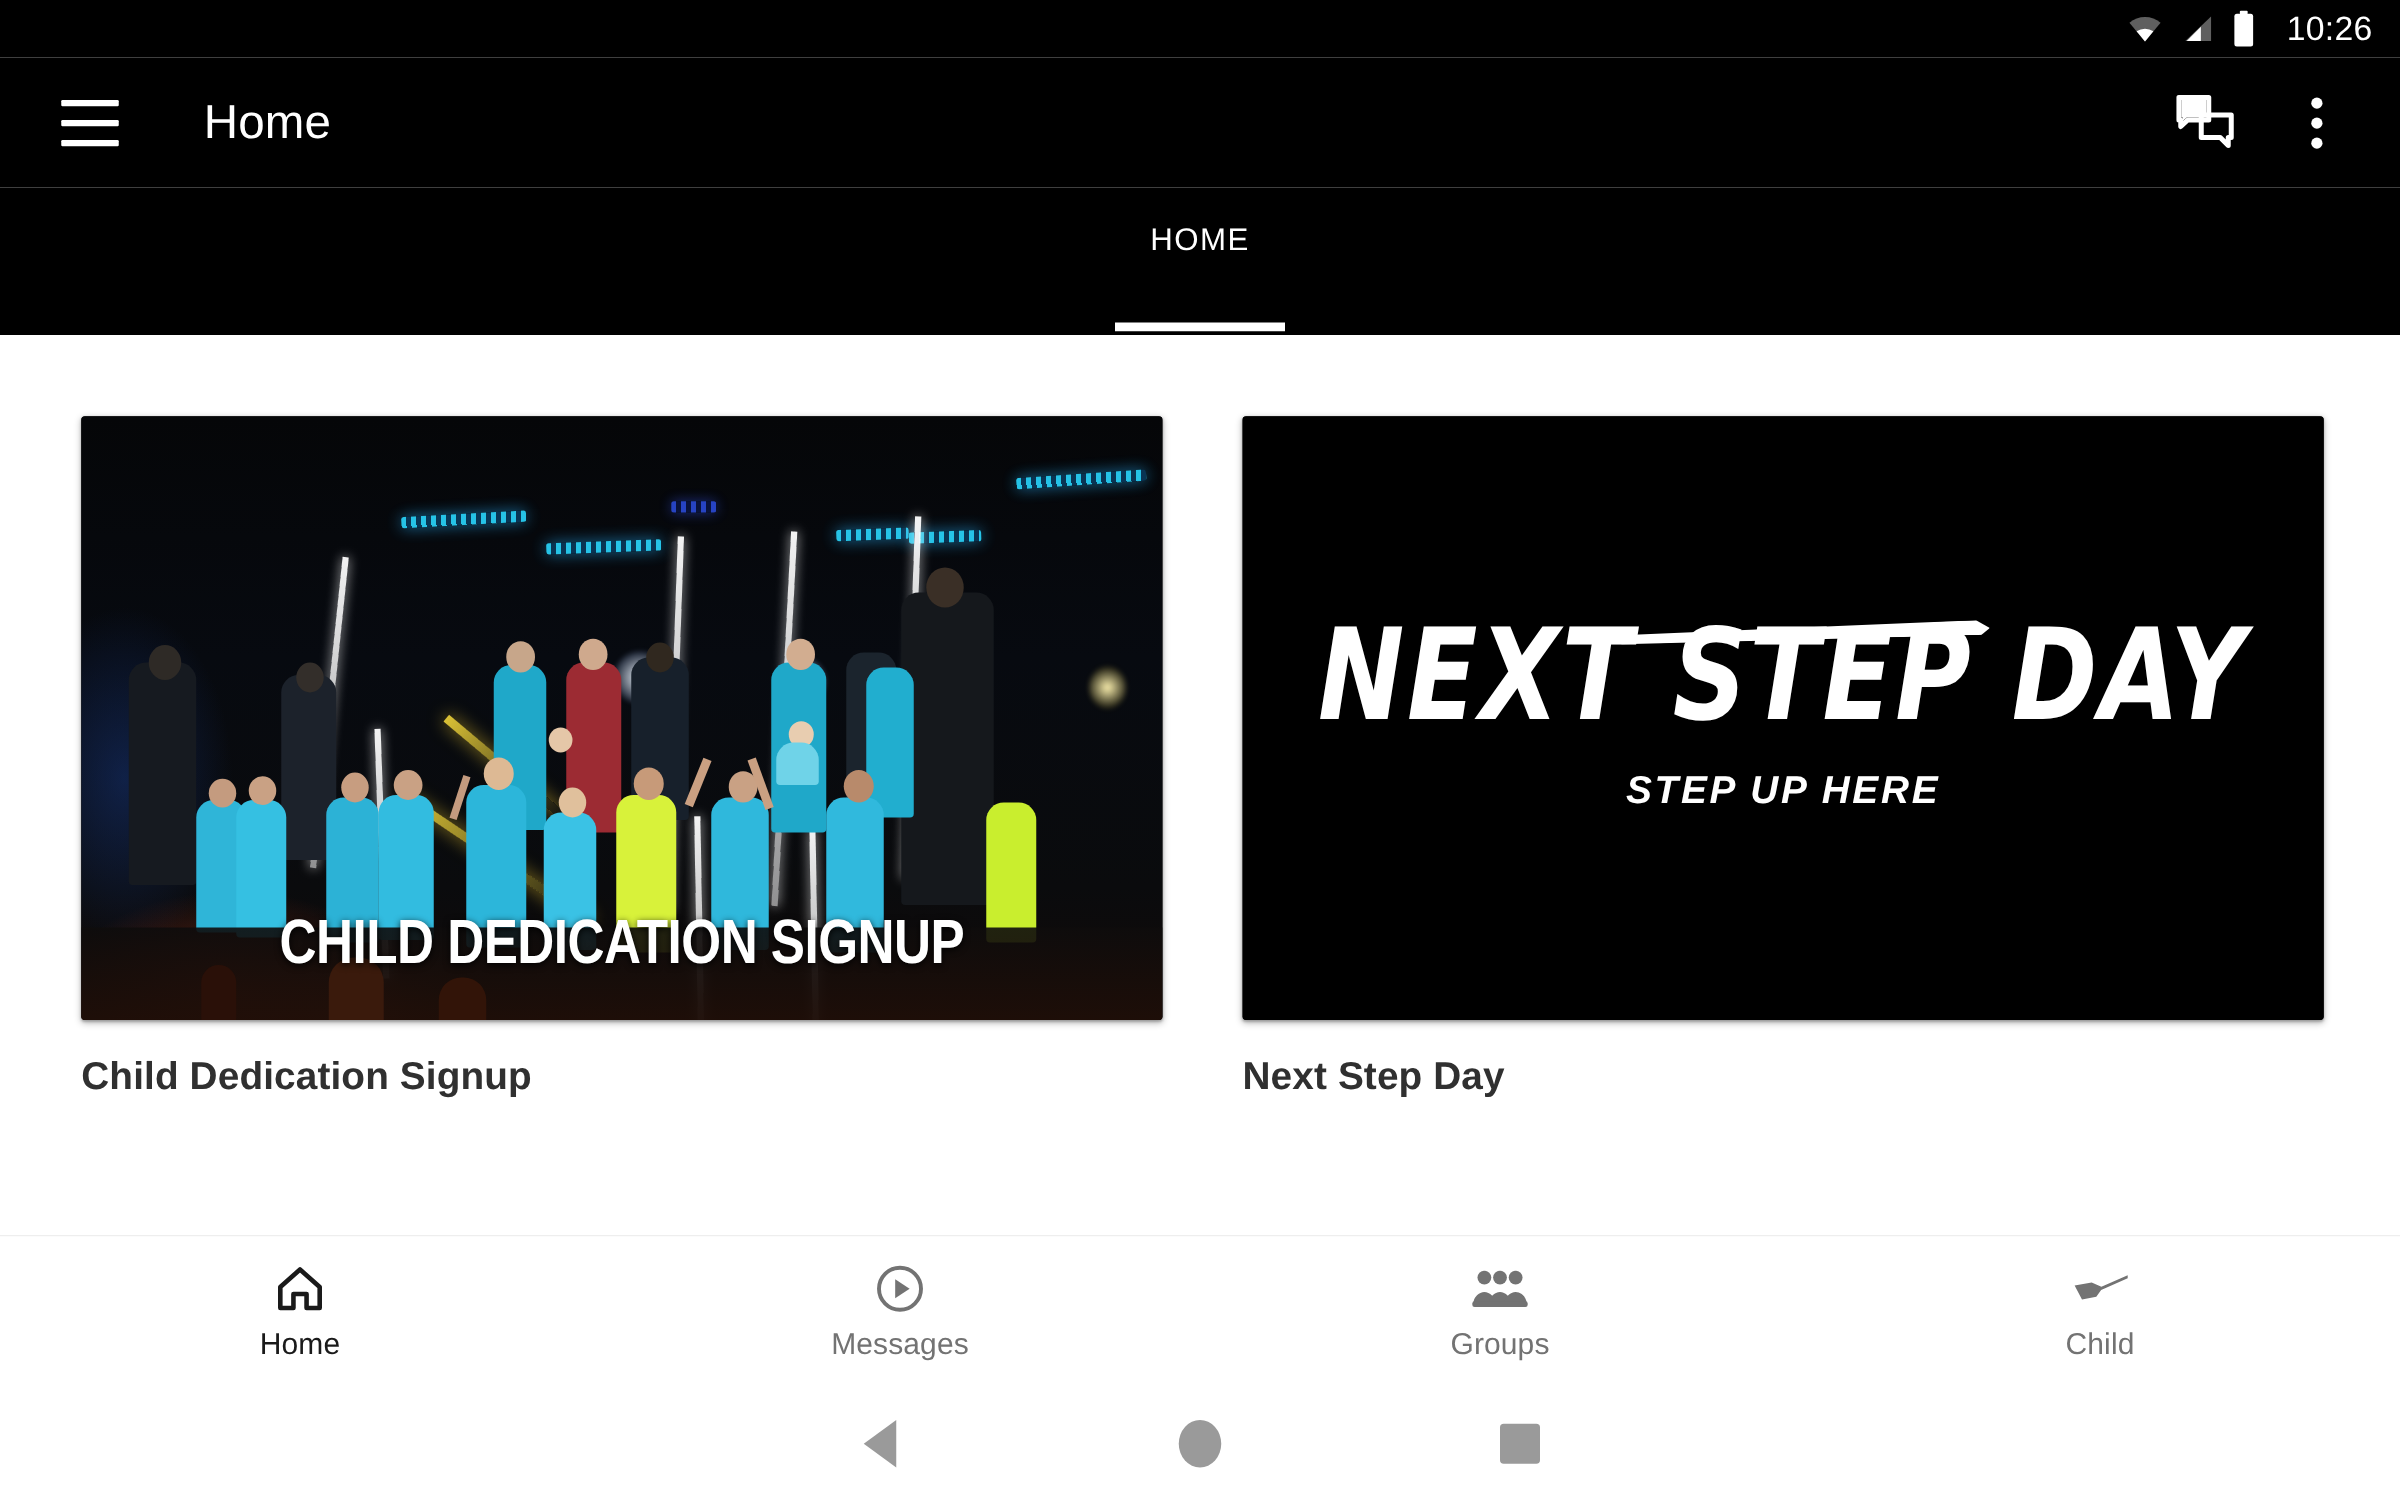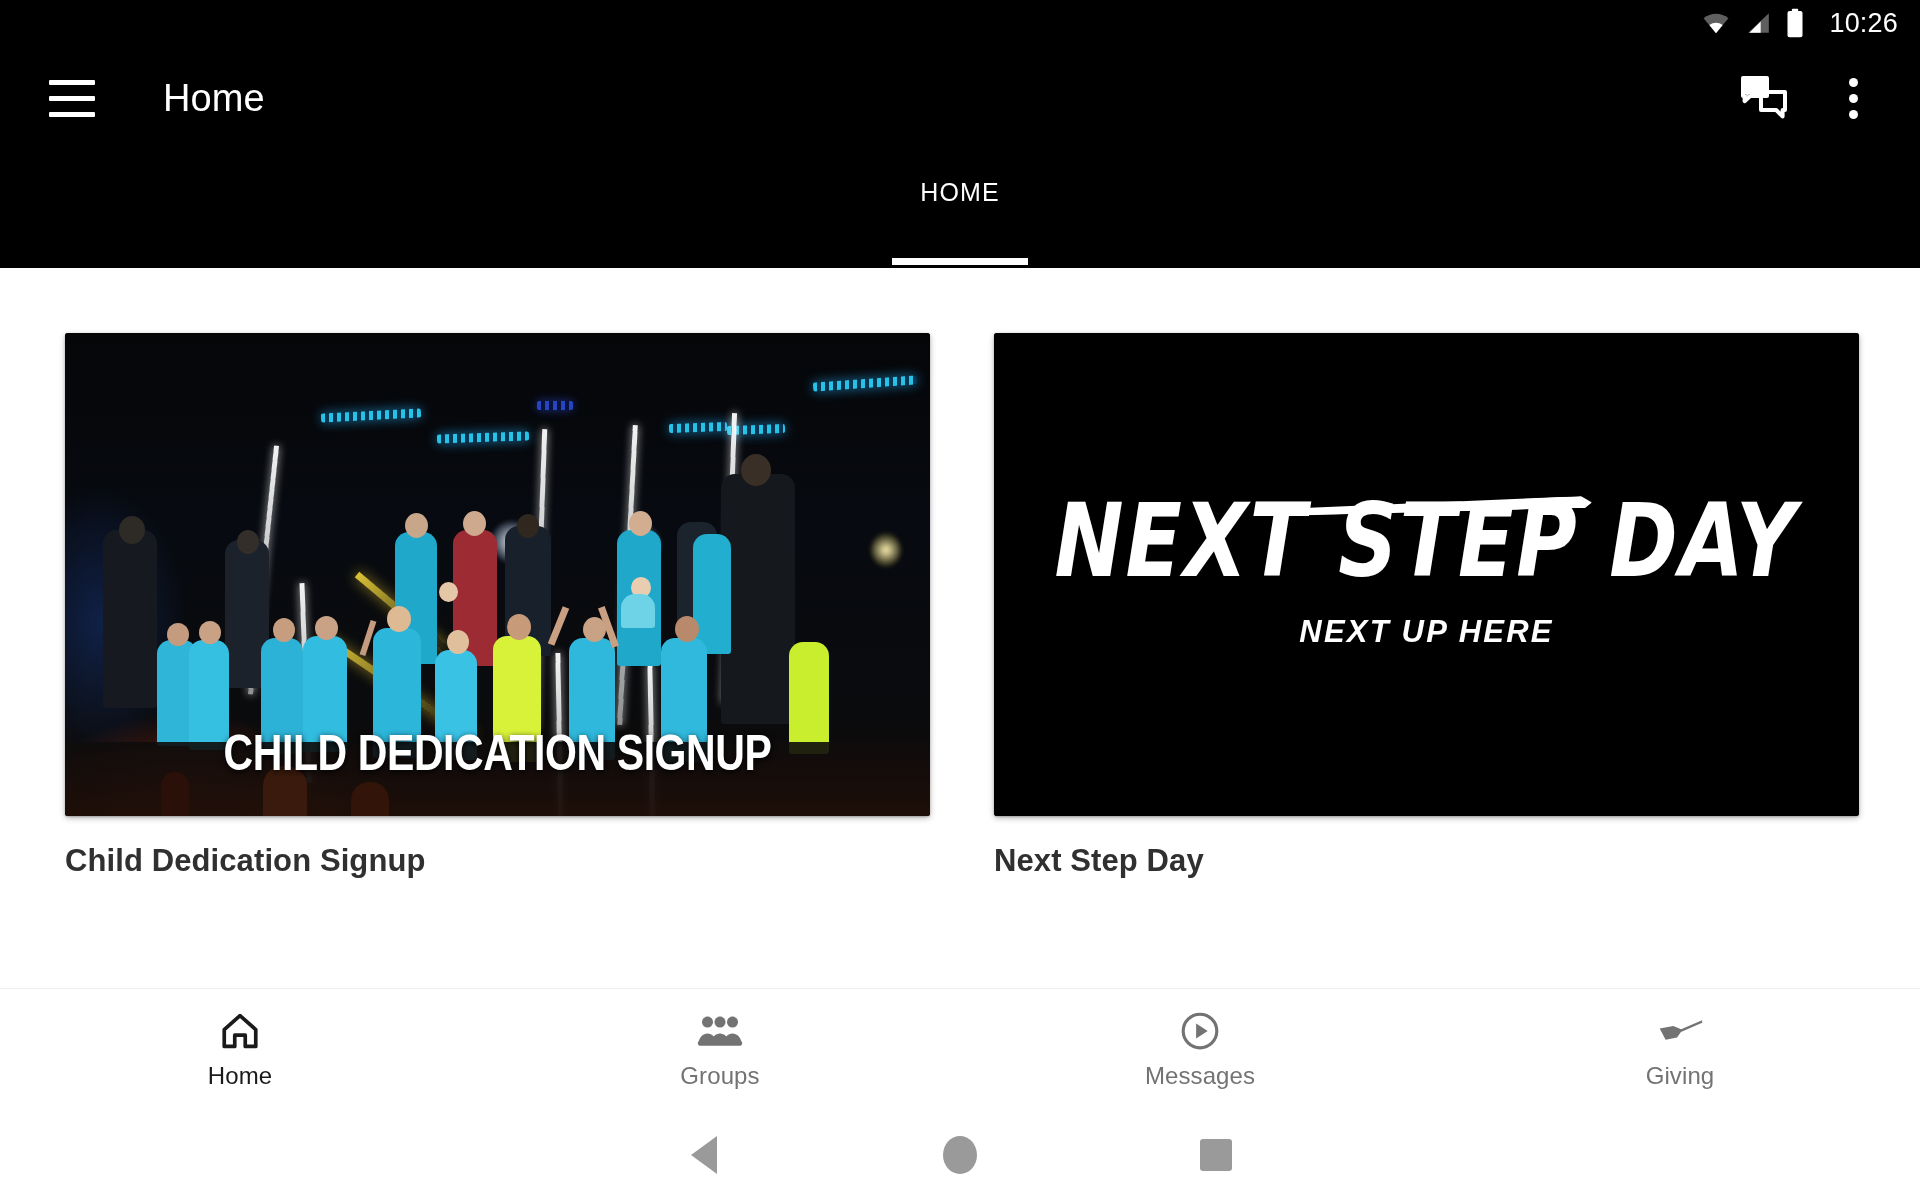--- a/index.html
+++ b/index.html
@@ -448,72 +448,72 @@
           <div class="card1-overlay">CHILD DEDICATION SIGNUP</div>
         </div>
         <div class="card-title">Child Dedication Signup</div>
       </div>
 
       <div class="card">
         <div class="card-media">
           <div class="card2-inner">
             <div class="nsd-stroke"></div>
             <div class="nsd-title">NEXT STEP DAY</div>
-            <div class="nsd-sub">NEXT UP HERE</div>
+            <div class="nsd-sub">STEP UP HERE</div>
           </div>
         </div>
         <div class="card-title">Next Step Day</div>
       </div>
 
     </div>
   </div>
 
   <div class="bottom-nav">
 
     <div class="nav-item active">
       <div class="nav-icon">
         <svg width="44" height="42" viewBox="0 0 24 24">
           <path d="M3 11.2 12 3.2l9 8v9.6h-6v-6.4H9v6.4H3Z" fill="none" stroke="#1a1a1a" stroke-width="2.1" stroke-linejoin="round"></path>
         </svg>
       </div>
       <div class="nav-label">Home</div>
+    </div>
+
+    <div class="nav-item">
+      <div class="nav-icon">
+        <svg width="42" height="42" viewBox="0 0 24 24">
+          <circle cx="12" cy="12" r="9.6" fill="none" stroke="#737373" stroke-width="1.8"></circle>
+          <path d="M9.8 7.7 16.4 12l-6.6 4.3Z" fill="#737373"></path>
+        </svg>
+      </div>
+      <div class="nav-label">Messages</div>
     </div>
 
     <div class="nav-item">
       <div class="nav-icon">
         <svg width="50" height="42" viewBox="0 0 28 20">
           <circle cx="7" cy="5" r="3.1" fill="#737373"></circle>
           <circle cx="14" cy="5" r="3.1" fill="#737373"></circle>
           <circle cx="21" cy="5" r="3.1" fill="#737373"></circle>
           <path d="M2 17c0-3.4 2.6-5.6 5-5.6s5 2.2 5 5.6Z" fill="#737373"></path>
           <path d="M9 17c0-3.4 2.6-5.6 5-5.6s5 2.2 5 5.6Z" fill="#737373"></path>
           <path d="M16 17c0-3.4 2.6-5.6 5-5.6s5 2.2 5 5.6Z" fill="#737373"></path>
           <rect x="1.6" y="15.6" width="24.8" height="2.6" rx="1" fill="#737373"></rect>
         </svg>
       </div>
       <div class="nav-label">Groups</div>
     </div>
 
     <div class="nav-item">
       <div class="nav-icon">
-        <svg width="42" height="42" viewBox="0 0 24 24">
-          <circle cx="12" cy="12" r="9.6" fill="none" stroke="#737373" stroke-width="1.8"></circle>
-          <path d="M9.8 7.7 16.4 12l-6.6 4.3Z" fill="#737373"></path>
-        </svg>
-      </div>
-      <div class="nav-label">Messages</div>
-    </div>
-
-    <div class="nav-item">
-      <div class="nav-icon">
         <svg width="48" height="36" viewBox="0 0 26 14">
           <path d="M25 1.2 13.6 6.1 9.4 4.3 2 5.6l3.2 6.1 6.2-1.2 2.1-3 11.5-5Z" fill="#737373"></path>
         </svg>
       </div>
-      <div class="nav-label">Giving</div>
+      <div class="nav-label">Child</div>
     </div>
 
 
   </div>
 
   <div class="sys-nav">
     <div class="sys-btn">
       <div class="sys-back"></div>
     </div>
     <div class="sys-btn">

